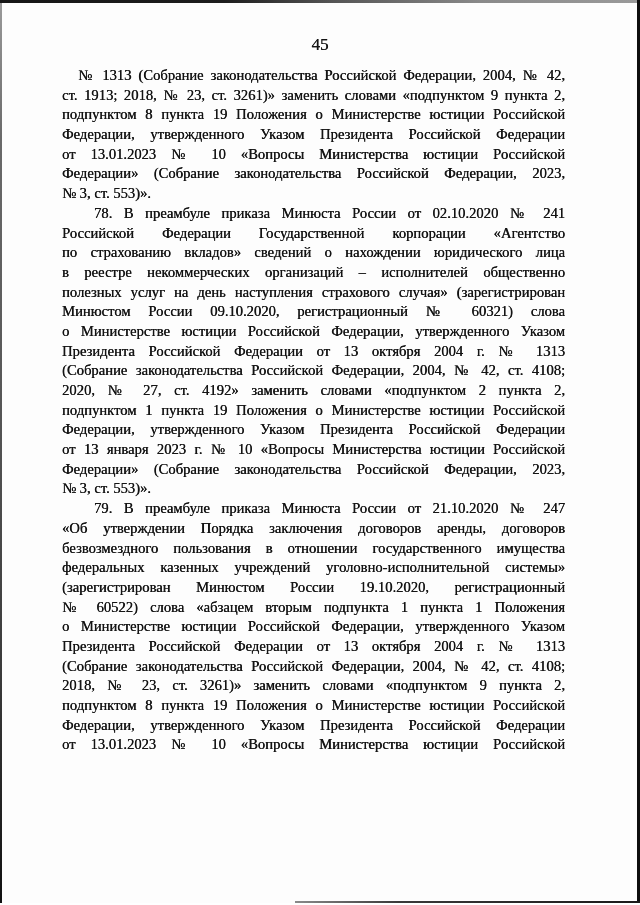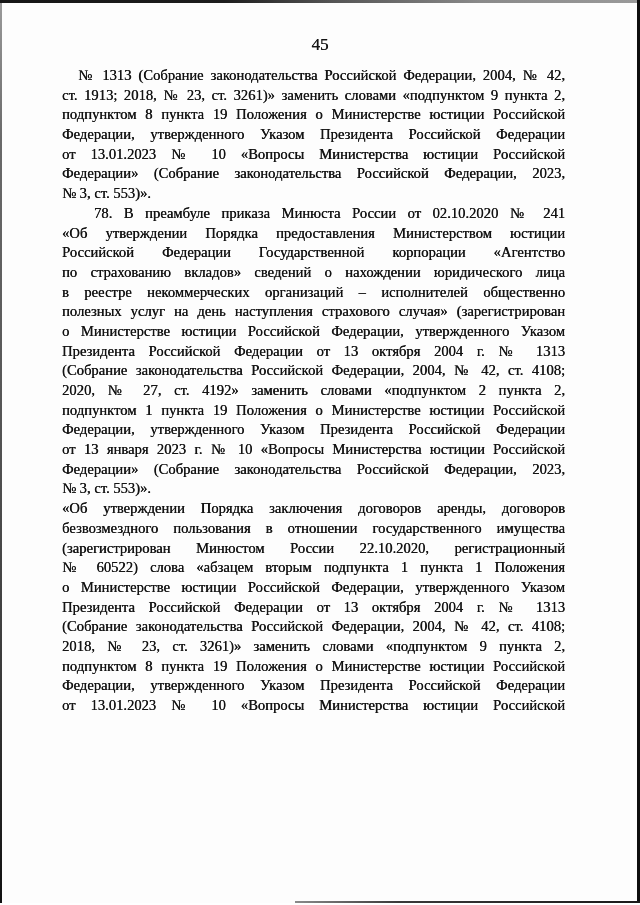--- a/index.html
+++ b/index.html
@@ -66,37 +66,39 @@
 
   <div class="body-text">
       <div class="line indent-sm">№ 1313 (Собрание законодательства Российской Федерации, 2004, № 42,</div>
       <div class="line">ст. 1913; 2018, № 23, ст. 3261)» заменить словами «подпунктом 9 пункта 2,</div>
       <div class="line">подпунктом 8 пункта 19 Положения о Министерстве юстиции Российской</div>
       <div class="line">Федерации, утвержденного Указом Президента Российской Федерации</div>
       <div class="line">от 13.01.2023 № 10 «Вопросы Министерства юстиции Российской</div>
       <div class="line">Федерации» (Собрание законодательства Российской Федерации, 2023,</div>
       <div class="line last">№ 3, ст. 553)».</div>
       <div class="line indent">78. В преамбуле приказа Минюста России от 02.10.2020 № 241</div>
-      <div class="line">«Об утверждении Порядка предоставления Министерством юстиции</div>
       <div class="line">Российской Федерации Государственной корпорации «Агентство</div>
       <div class="line">по страхованию вкладов» сведений о нахождении юридического лица</div>
       <div class="line">в реестре некоммерческих организаций – исполнителей общественно</div>
       <div class="line">полезных услуг на день наступления страхового случая» (зарегистрирован</div>
+      <div class="line">Минюстом России 09.10.2020, регистрационный № 60321) слова</div>
       <div class="line">о Министерстве юстиции Российской Федерации, утвержденного Указом</div>
       <div class="line">Президента Российской Федерации от 13 октября 2004 г. № 1313</div>
       <div class="line">(Собрание законодательства Российской Федерации, 2004, № 42, ст. 4108;</div>
       <div class="line">2020, № 27, ст. 4192» заменить словами «подпунктом 2 пункта 2,</div>
       <div class="line">подпунктом 1 пункта 19 Положения о Министерстве юстиции Российской</div>
       <div class="line">Федерации, утвержденного Указом Президента Российской Федерации</div>
       <div class="line">от 13 января 2023 г. № 10 «Вопросы Министерства юстиции Российской</div>
       <div class="line">Федерации» (Собрание законодательства Российской Федерации, 2023,</div>
       <div class="line last">№ 3, ст. 553)».</div>
+      <div class="line indent">79. В преамбуле приказа Минюста России от 21.10.2020 № 247</div>
       <div class="line">«Об утверждении Порядка заключения договоров аренды, договоров</div>
       <div class="line">безвозмездного пользования в отношении государственного имущества</div>
-      <div class="line">(зарегистрирован Минюстом России 22.10.2020, регистрационный</div>
+      <div class="line">федеральных казенных учреждений уголовно-исполнительной системы»</div>
+      <div class="line">(зарегистрирован Минюстом России 19.10.2020, регистрационный</div>
       <div class="line">№ 60522) слова «абзацем вторым подпункта 1 пункта 1 Положения</div>
       <div class="line">о Министерстве юстиции Российской Федерации, утвержденного Указом</div>
       <div class="line">Президента Российской Федерации от 13 октября 2004 г. № 1313</div>
       <div class="line">(Собрание законодательства Российской Федерации, 2004, № 42, ст. 4108;</div>
       <div class="line">2018, № 23, ст. 3261)» заменить словами «подпунктом 9 пункта 2,</div>
       <div class="line">подпунктом 8 пункта 19 Положения о Министерстве юстиции Российской</div>
       <div class="line">Федерации, утвержденного Указом Президента Российской Федерации</div>
       <div class="line">от 13.01.2023 № 10 «Вопросы Министерства юстиции Российской</div>
     </div>
 </div>

